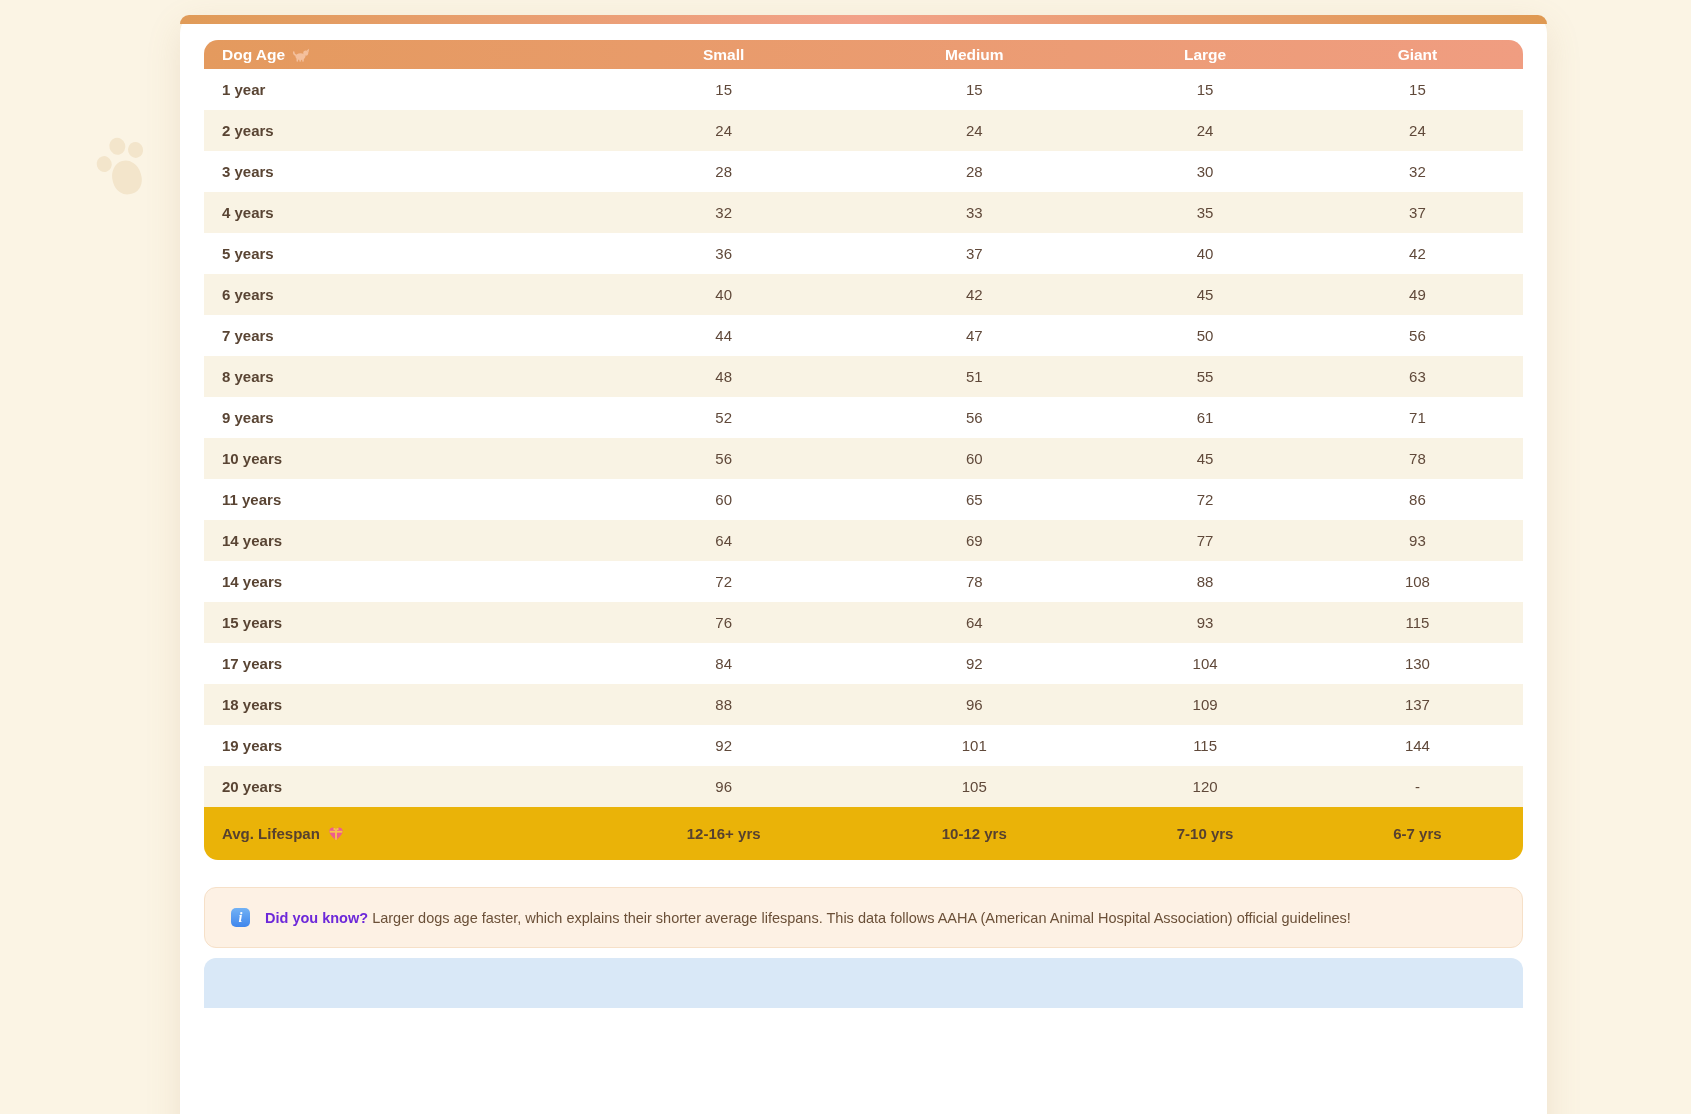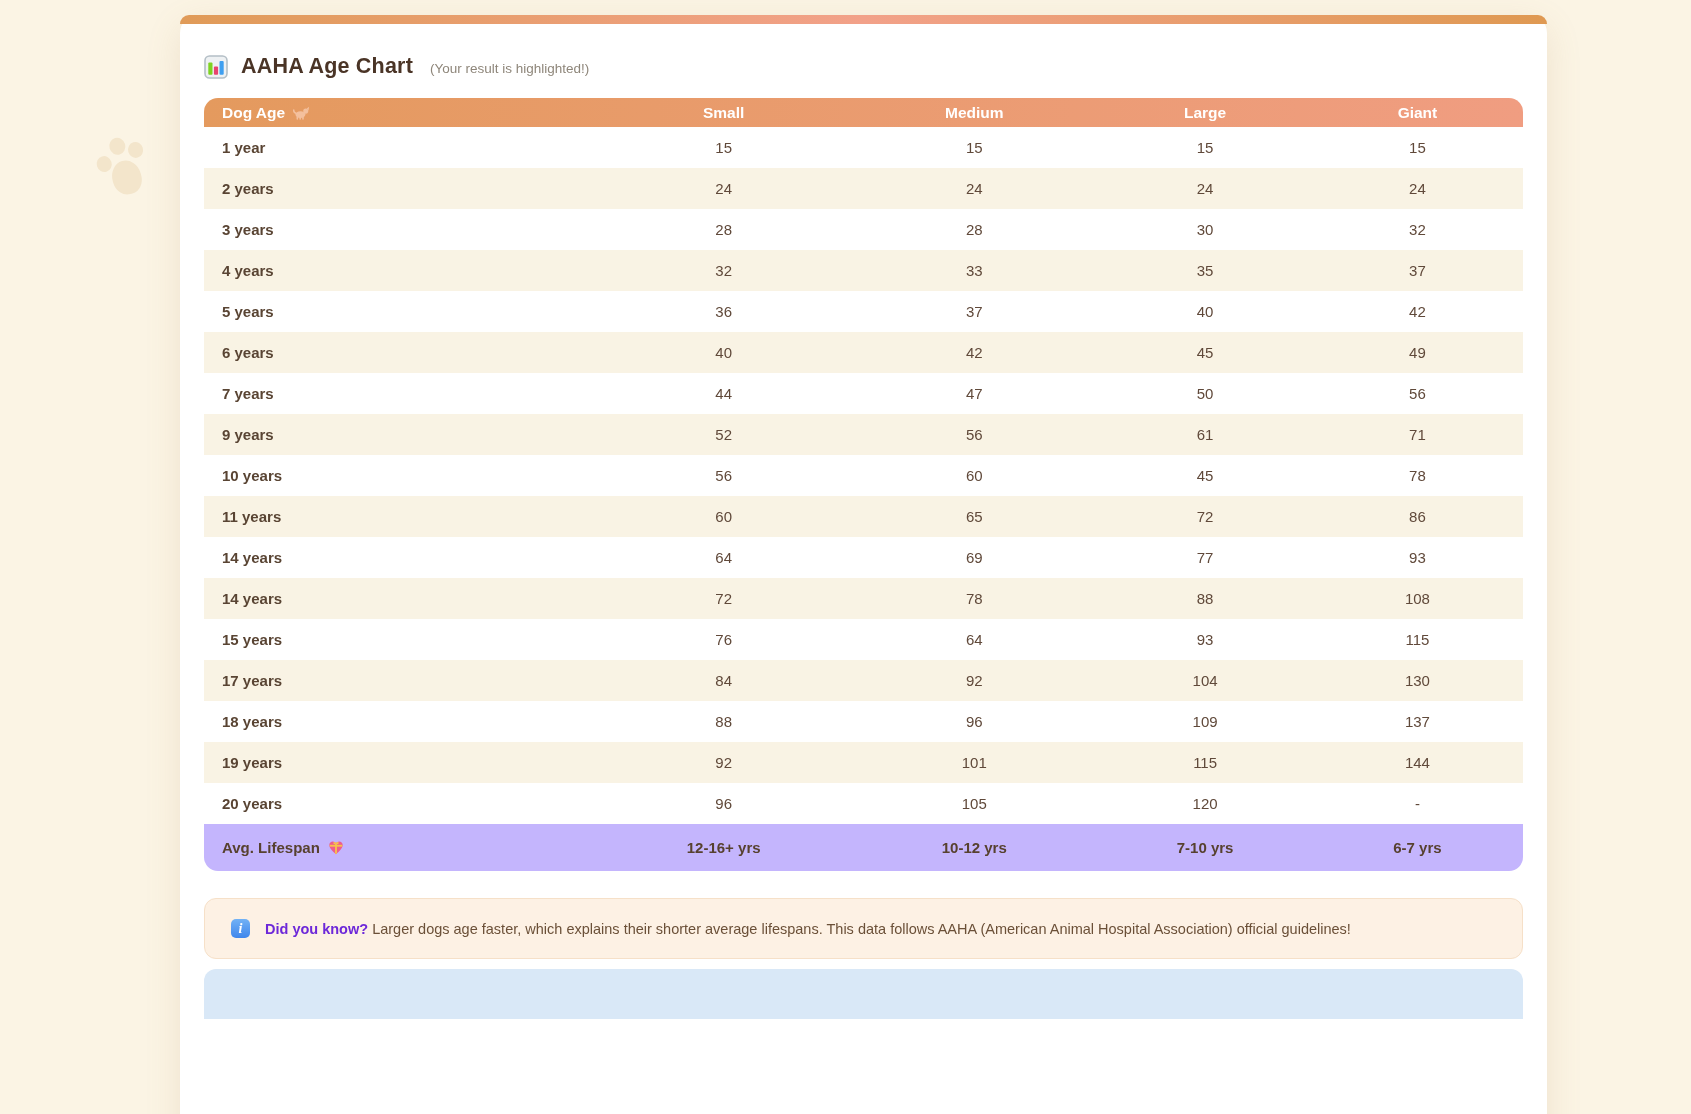--- a/index.html
+++ b/index.html
@@ -50,21 +50,21 @@
   .t-head { height:29px;
     background:linear-gradient(90deg,#e49a5e 0%,#f09d81 100%);
   }
   .t-head .t-cell { color:#ffffff; font-weight:700; font-size:15.5px; }
 
   .t-body .t-row { height:41px; background:#ffffff; }
   .t-body .t-row:nth-child(even) { background:#f9f3e4; }
   .t-body .c-age { font-weight:600; color:#594433; }
   .t-body .c-val { font-weight:500; color:#60493a; }
 
-  .t-foot { height:47px; background:#c4b5fd; }
+  .t-foot { height:53px; background:#eab308; }
   .t-foot .t-cell { font-weight:700; color:#57412f; }
 
   
   .info-box {
     margin-top:27px; height:61px;
     background:#fdf1e4; border:1px solid #f6e0c8; border-radius:12px;
     display:flex; align-items:center; gap:15px; padding:0 26px;
   }
   .info-box p { font-size:14.5px; color:#6b5038; }
   .info-box b { color:#6d28d9; }
@@ -85,32 +85,20 @@
   <i class="toe1"></i>
     <i class="toe2"></i>
     <i class="toe3"></i>
     <i class="pad"></i>
 </div>
 
 <div class="card">
   <div class="topbar"></div>
   <div class="content">
 
-    <div class="title-row">
-      <span class="chart-icon">
-        <svg width="24" height="24" viewBox="0 0 24 24">
-          <rect x="1" y="1" width="22" height="22" rx="4.5" fill="#eef1f3" stroke="#b4bfc6" stroke-width="1.6"></rect>
-          <rect x="4.3" y="7.5" width="4.2" height="12.2" rx="1" fill="#7ed321"></rect>
-          <rect x="9.9" y="11.5" width="4.2" height="8.2" rx="1" fill="#e8436f"></rect>
-          <rect x="15.5" y="6" width="4.2" height="13.7" rx="1" fill="#3f9ff0"></rect>
-        </svg>
-      </span>
-      <h1>AAHA Age Chart</h1>
-      <span class="subtitle">(Your result is highlighted!)</span>
-    </div>
 
     <div class="dog-table">
       <div class="t-row t-head">
         <div class="t-cell c-age">
           <span>Dog Age</span>
           <span style="display:inline-flex;opacity:.75;">
             <svg width="17" height="17" viewBox="0 0 24 24">
               <g fill="#f9cdb2">
                 <ellipse cx="10.5" cy="15" rx="7" ry="4.6"></ellipse>
                 <circle cx="18" cy="10" r="3.6"></circle>
@@ -179,20 +167,27 @@
         </div>
 
         <div class="t-row">
           <div class="t-cell c-age">7 years</div>
           <div class="t-cell c-val">44</div>
           <div class="t-cell c-val">47</div>
           <div class="t-cell c-val">50</div>
           <div class="t-cell c-val">56</div>
         </div>
 
+        <div class="t-row">
+          <div class="t-cell c-age">8 years</div>
+          <div class="t-cell c-val">48</div>
+          <div class="t-cell c-val">51</div>
+          <div class="t-cell c-val">55</div>
+          <div class="t-cell c-val">63</div>
+        </div>
 
         <div class="t-row">
           <div class="t-cell c-age">9 years</div>
           <div class="t-cell c-val">52</div>
           <div class="t-cell c-val">56</div>
           <div class="t-cell c-val">61</div>
           <div class="t-cell c-val">71</div>
         </div>
 
         <div class="t-row">

